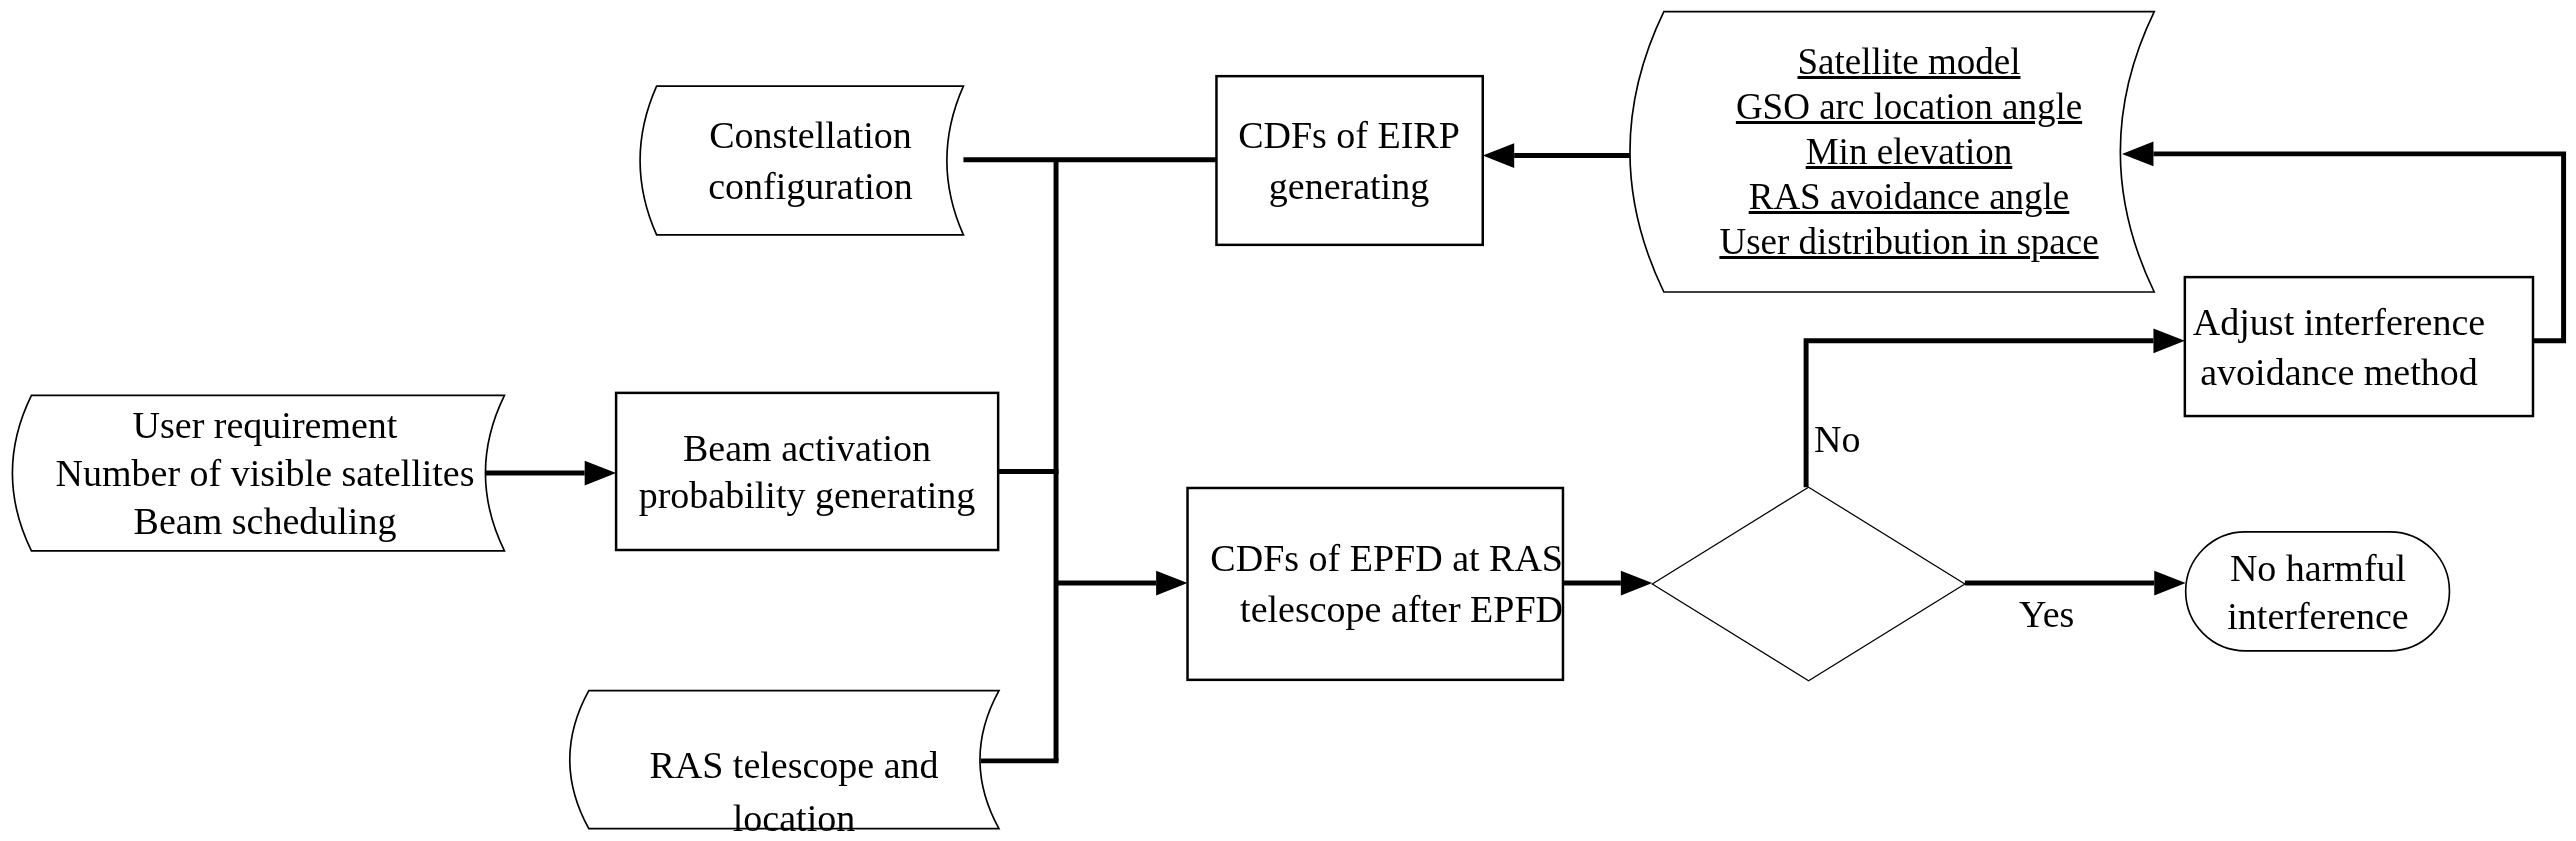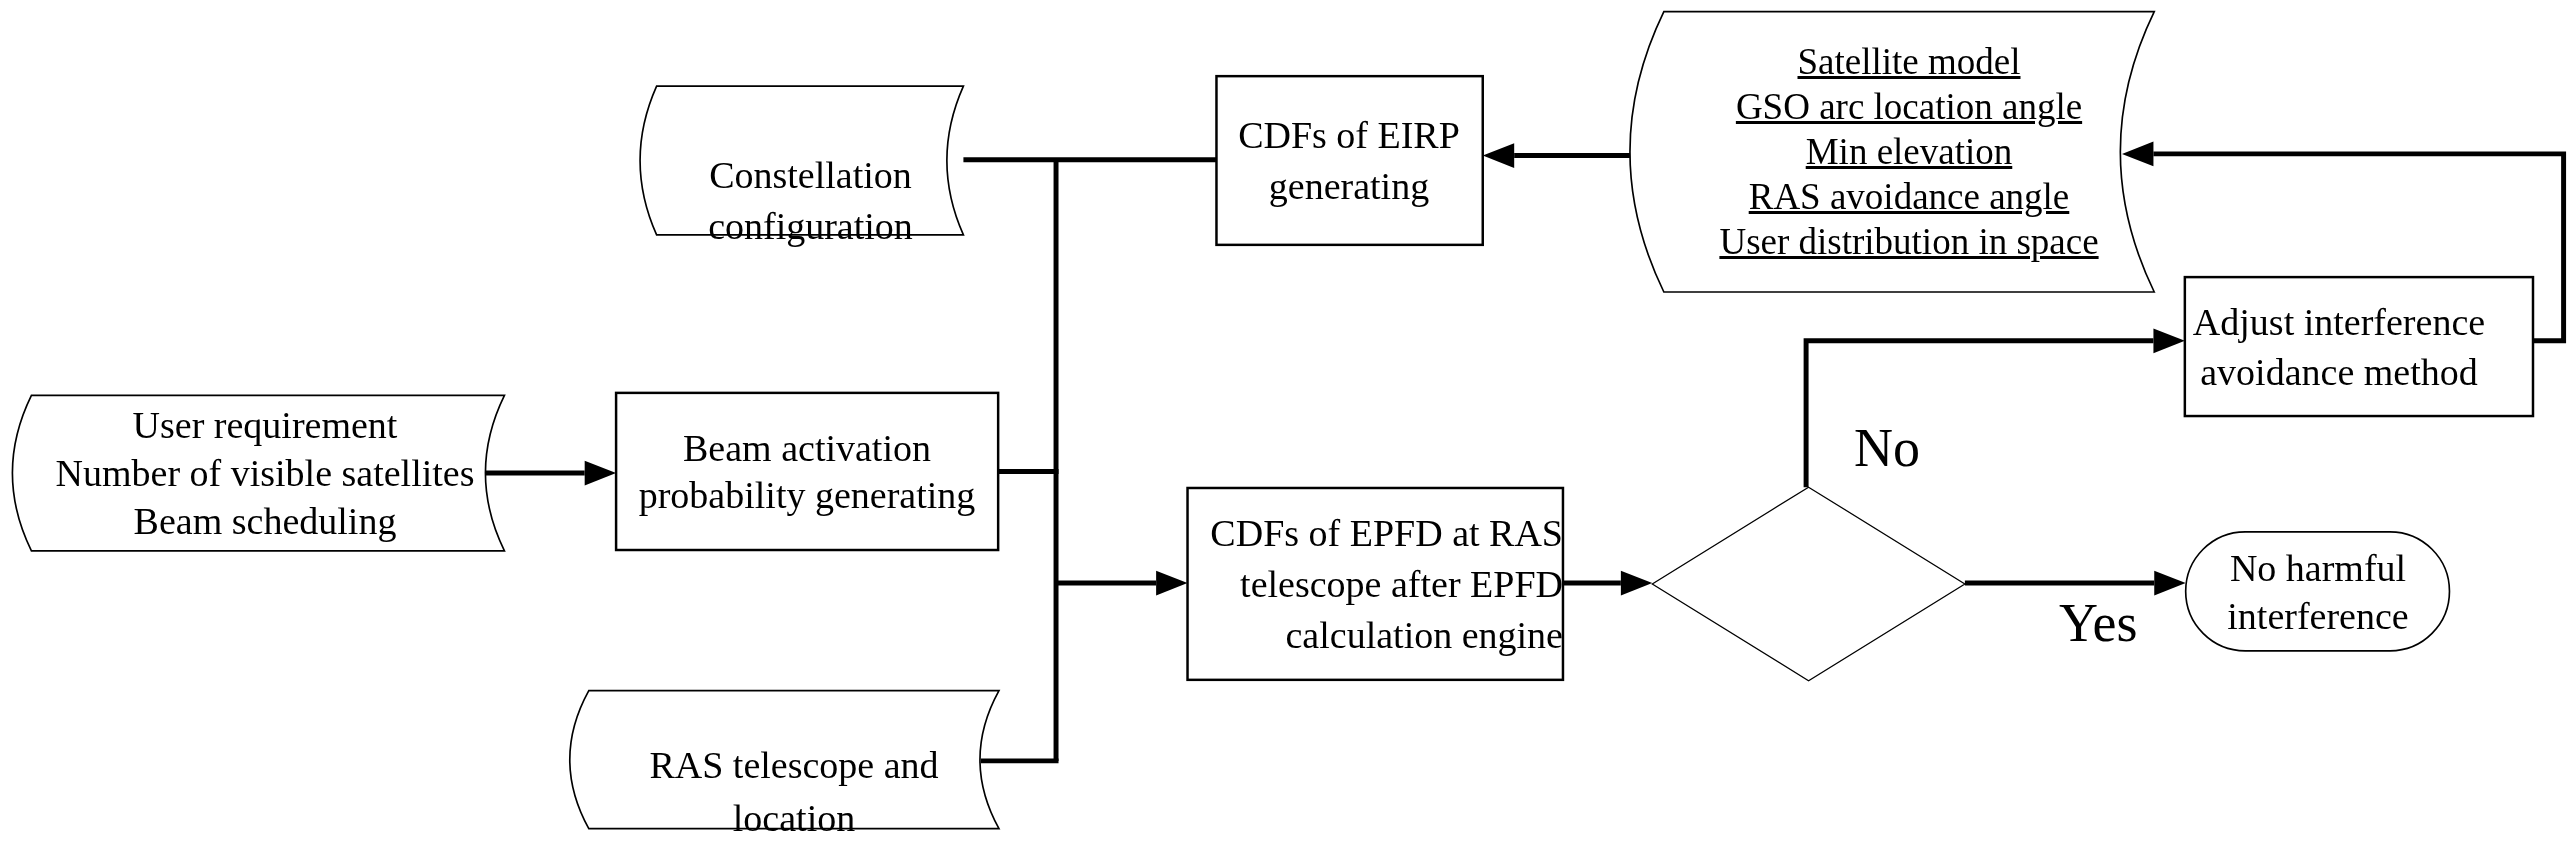--- a/index.html
+++ b/index.html
@@ -23,23 +23,22 @@
   }
   .tl{display:block;}
   .lh55 .tl{line-height:45px;font-size:37px;}
   .lh57 .tl{line-height:47px;}
   .lh58 .tl{line-height:48px;}
   .lh60 .tl{line-height:50px;}
   .lh62 .tl{line-height:51px;}
   .lh64 .tl{line-height:53px;}
   .edge-label{
     position:absolute;
-    font-size:54px;
+    font-size:38px;
     white-space:nowrap;
-    margin-left:40px;
   }
 </style>
 </head>
 <body>
 
 <div id="canvas">
 
   <svg id="wires" viewBox="0 0 3115 1018" xmlns="http://www.w3.org/2000/svg">
 
     <g stroke="#000000" stroke-width="6" fill="none" stroke-linejoin="miter" stroke-linecap="butt">
@@ -88,21 +87,21 @@
     <span class="tl">User requirement</span>
     <span class="tl">Number of visible satellites</span>
     <span class="tl">Beam scheduling</span>
   </div>
 
   <div class="node-text lh57" style="left:616px;top:393px;width:382px;height:157px;">
     <span class="tl">Beam activation</span>
     <span class="tl">probability generating</span>
   </div>
 
-  <div class="node-text lh62" style="left:657px;top:86px;width:307px;height:149px;margin-top:40px;">
+  <div class="node-text lh62" style="left:657px;top:86px;width:307px;height:149px;">
     <span class="tl">Constellation</span>
     <span class="tl">configuration</span>
   </div>
 
   <div class="node-text lh62" style="left:1216px;top:76px;width:266px;height:169px;">
     <span class="tl">CDFs of EIRP</span>
     <span class="tl">generating</span>
   </div>
 
   <div class="node-text lh55" style="left:1664px;top:11.6px;width:490px;height:280px;text-decoration:underline;">
@@ -114,21 +113,20 @@
   </div>
 
   <div class="node-text lh60" style="left:2185px;top:277px;width:308px;height:139px;">
     <span class="tl">Adjust interference</span>
     <span class="tl">avoidance method</span>
   </div>
 
   <div class="node-text lh62" style="left:1188px;top:488px;width:375px;height:192px;align-items:flex-end;">
     <span class="tl">CDFs of EPFD at RAS</span>
     <span class="tl">telescope after EPFD</span>
-    <span class="tl">calculation engine</span>
   </div>
 
 
   <div class="node-text lh58" style="left:2186px;top:532px;width:264px;height:119px;">
     <span class="tl">No harmful</span>
     <span class="tl">interference</span>
   </div>
 
   <div class="node-text lh64" style="left:589px;top:691px;width:410px;height:138px;margin-top:32px;">
     <span class="tl">RAS telescope and</span>

